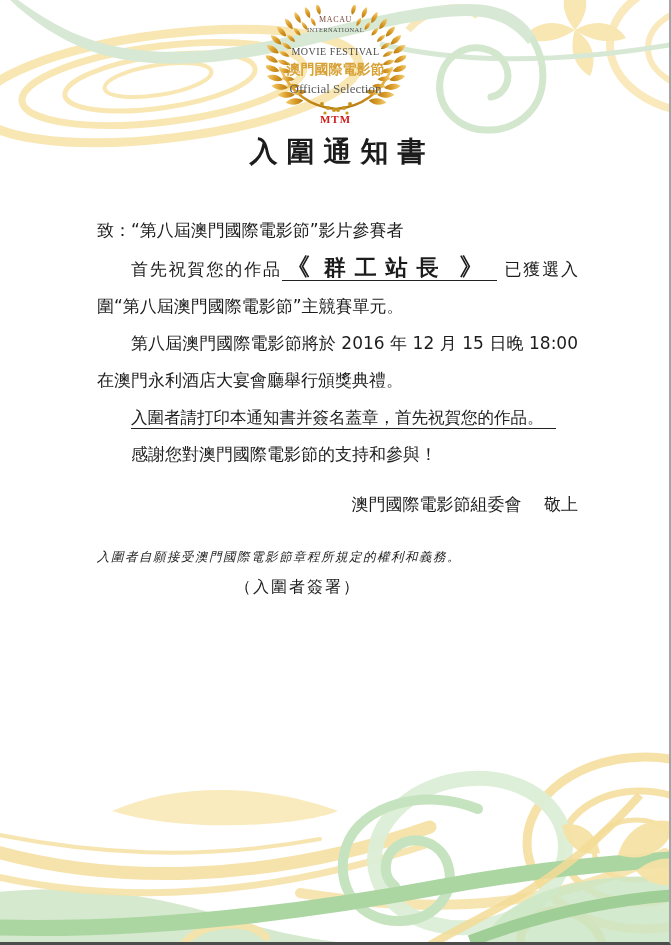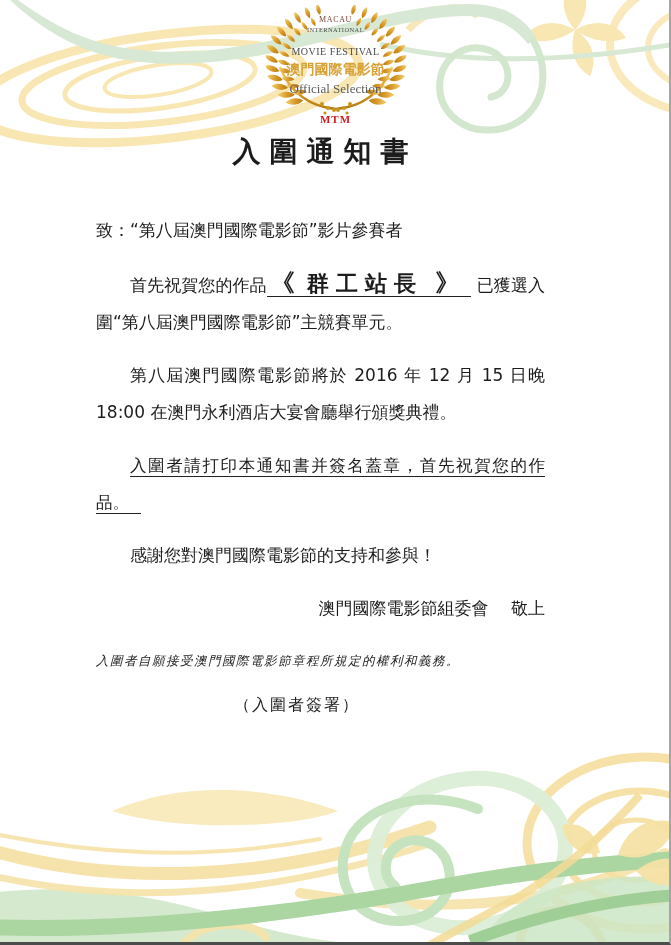--- a/index.html
+++ b/index.html
@@ -17,23 +17,23 @@
   .logo svg{position:absolute;inset:0;}
   .logo-text{position:absolute;left:0;top:11px;width:100%;text-align:center;line-height:1;}
   .l-en1{font-family:"Liberation Serif", serif;font-size:8px;letter-spacing:0.6px;color:#7a4636;}
   .l-en2{font-family:"Liberation Serif", serif;font-size:6.5px;letter-spacing:0.4px;color:#4d4d4d;margin-top:2.5px;}
   .l-en3{font-family:"Liberation Serif", serif;font-size:10px;letter-spacing:0.5px;color:#4d4d4d;margin-top:14px;}
   .l-cn{font-size:14px;font-weight:bold;color:#d8a236;margin-top:5px;letter-spacering:1px;}
   .l-sel{font-family:"Liberation Serif", serif;font-size:13px;color:#5c5c5c;margin-top:6px;}
   .l-mtm{font-family:"Liberation Serif", serif;font-size:11px;font-weight:bold;color:#cf1b1b;letter-spacing:1px;margin-top:19px;}
 
   
-  .doc{position:absolute;left:80px;top:132px;width:481px;z-index:3;}
+  .doc{position:absolute;left:97px;top:132px;width:481px;z-index:3;}
   .title{font-size:28px;font-weight:bold;letter-spacing:9px;text-indent:9px;text-align:center;margin:0 0 40px 0;line-height:40px;}
-  .doc p{margin:16px;font-size:17px;line-height:37px;text-align:justify;}
+  .doc p{margin:0;font-size:17px;line-height:37px;text-align:justify;}
   .p-congrats,.p-ceremony,.p-thanks{text-indent:34px;}
   .p-instruction{text-indent:34px;margin-top:60px;font-size:16.5px !important;}
   .underline-seg{border-bottom:1.5px solid #222;padding-right:12px;padding-bottom:1px;}
   .film-seg{border-bottom:1.5px solid #222;padding:0 12px 1px 4px;white-space:nowrap;}
   .film-bracket{font-size:24px;font-weight:bold;}
   .bro{margin-right:12px;}
   .brc{margin-left:12px;}
   .film-name{font-size:22px;font-weight:bold;letter-spacing:7px;}
   .p-signoff{text-align:right !important;margin-top:13px !important;}
   .p-note{margin-top:25px !important;font-size:12.5px !important;font-style:italic;letter-spacing:1.5px;line-height:18px !important;text-align:center;}

